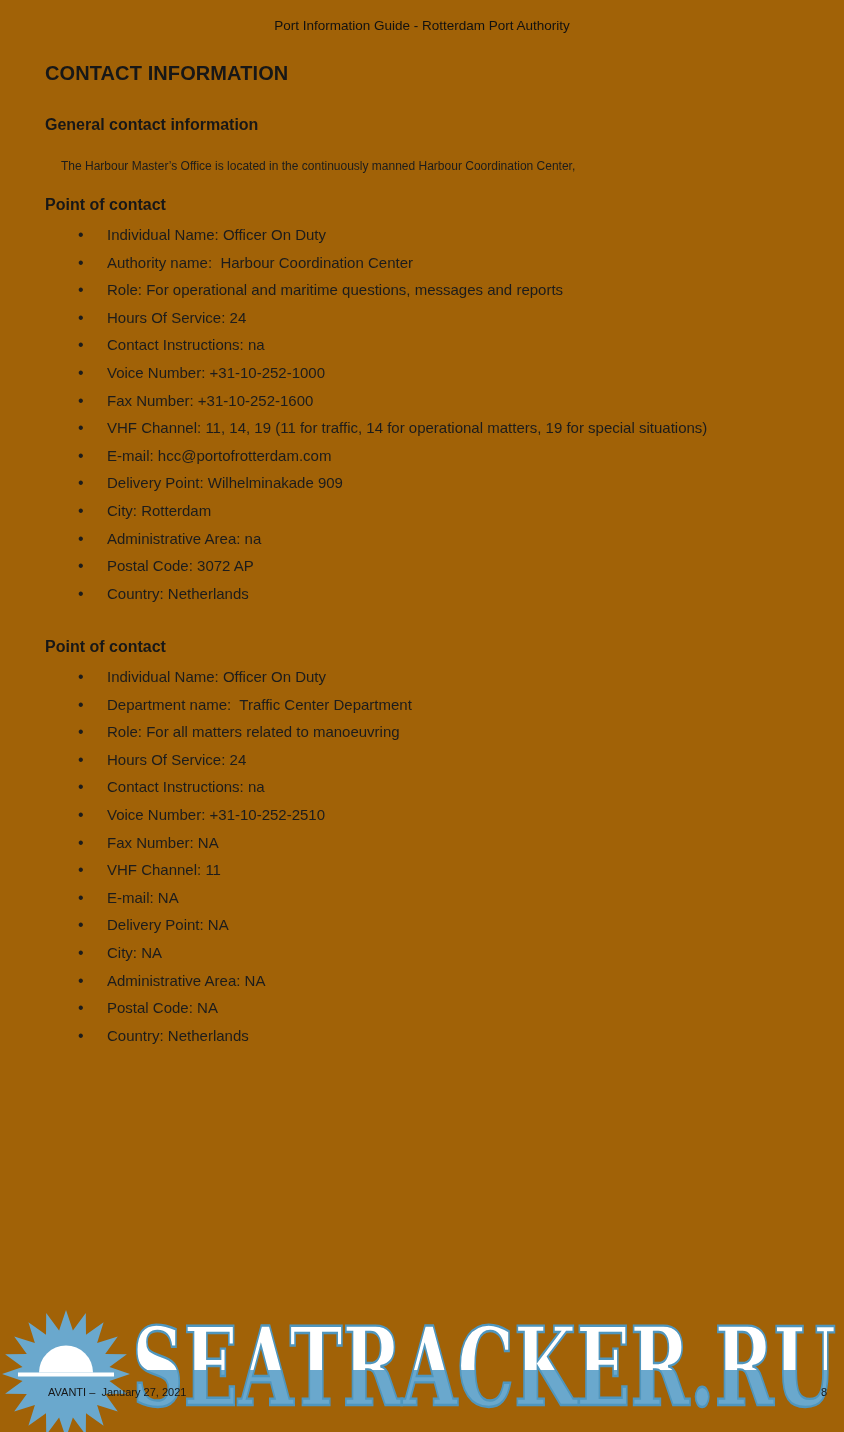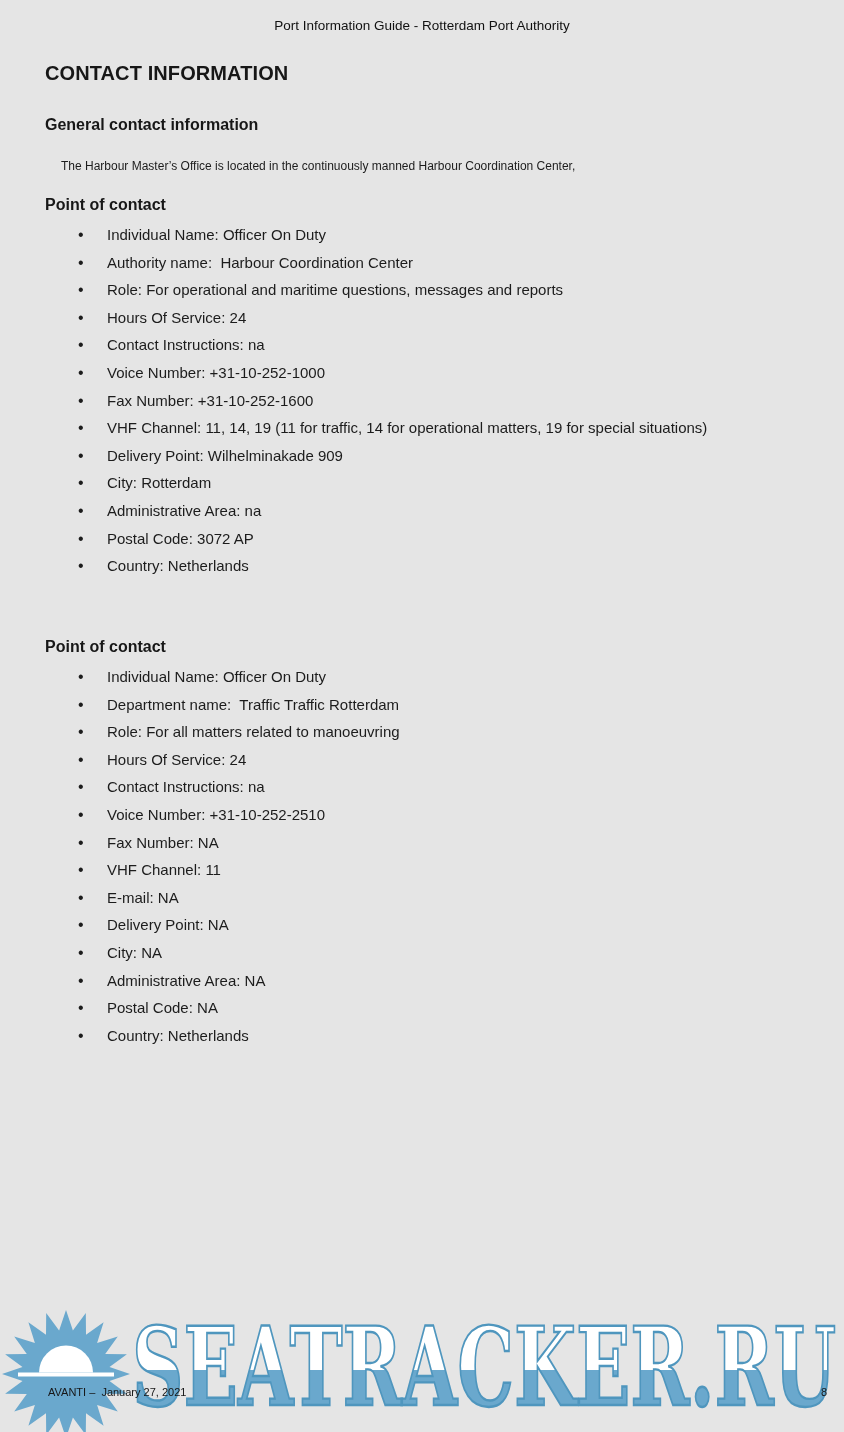--- a/index.html
+++ b/index.html
@@ -1,20 +1,20 @@
 <!DOCTYPE html>
 <html><head>
 <meta charset="utf-8">
 <style>
   html, body { margin: 0; padding: 0; background: #ffffff; }
   .page {
     position: relative;
     width: 844px;
     height: 1432px;
-    background: #e5e5e5;
+    background: #a16207;
     font-family: "Liberation Sans", sans-serif;
     color: #1c1c1c;
     overflow: hidden;
   }
   .doc-header {
     position: absolute;
     top: 18px;
     left: 0;
     width: 100%;
     text-align: center;
@@ -125,31 +125,32 @@
   <h2 class="sub-heading h-poc1">Point of contact</h2>
   <ul class="contact-list list-1">
     <li>Individual Name: Officer On Duty</li>
     <li>Authority name:  Harbour Coordination Center</li>
     <li>Role: For operational and maritime questions, messages and reports</li>
     <li>Hours Of Service: 24</li>
     <li>Contact Instructions: na</li>
     <li>Voice Number: +31-10-252-1000</li>
     <li>Fax Number: +31-10-252-1600</li>
     <li>VHF Channel: 11, 14, 19 (11 for traffic, 14 for operational matters, 19 for special situations)</li>
+    <li>E-mail: hcc@portofrotterdam.com</li>
     <li>Delivery Point: Wilhelminakade 909</li>
     <li>City: Rotterdam</li>
     <li>Administrative Area: na</li>
     <li>Postal Code: 3072 AP</li>
     <li>Country: Netherlands</li>
   </ul>
 
   <h2 class="sub-heading h-poc2">Point of contact</h2>
   <ul class="contact-list list-2">
     <li>Individual Name: Officer On Duty</li>
-    <li>Department name:  Traffic Traffic Rotterdam</li>
+    <li>Department name:  Traffic Center Department</li>
     <li>Role: For all matters related to manoeuvring</li>
     <li>Hours Of Service: 24</li>
     <li>Contact Instructions: na</li>
     <li>Voice Number: +31-10-252-2510</li>
     <li>Fax Number: NA</li>
     <li>VHF Channel: 11</li>
     <li>E-mail: NA</li>
     <li>Delivery Point: NA</li>
     <li>City: NA</li>
     <li>Administrative Area: NA</li>

